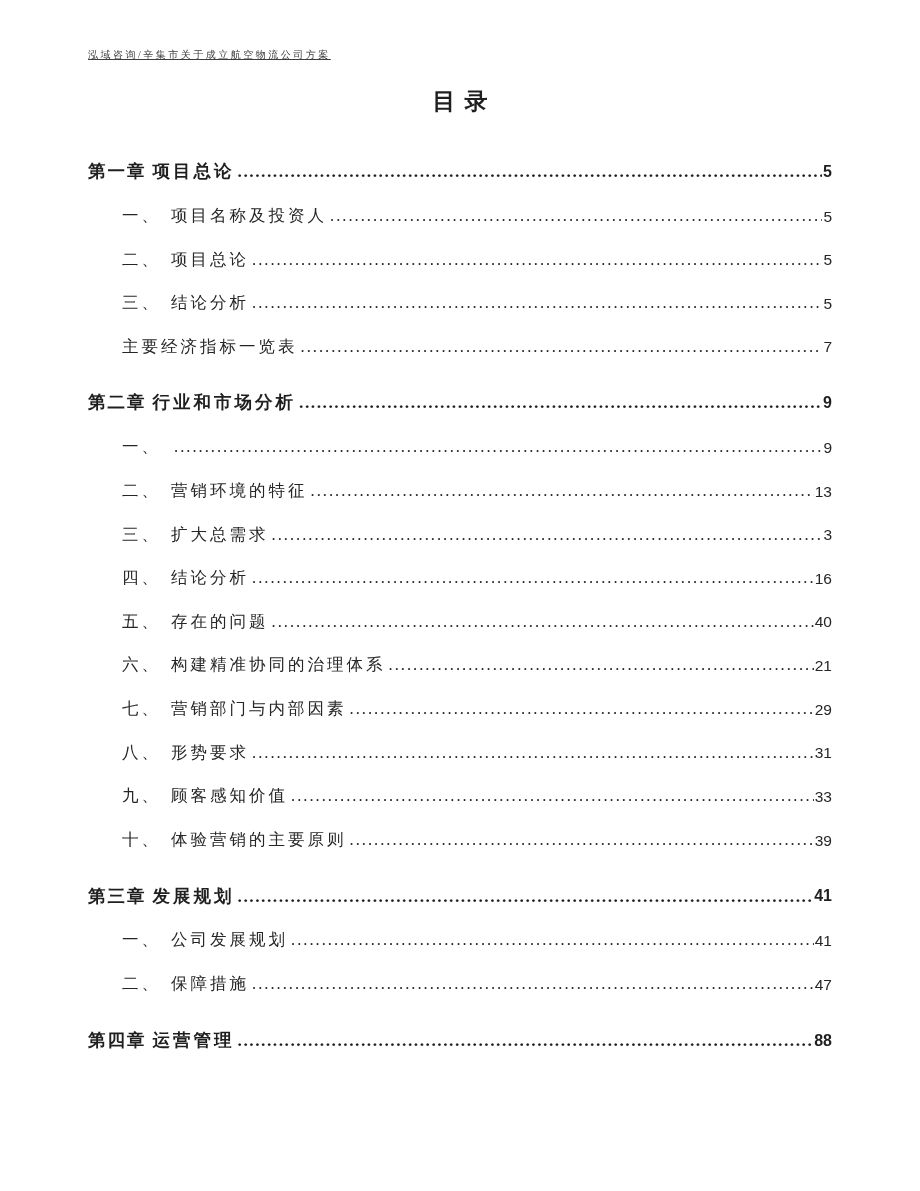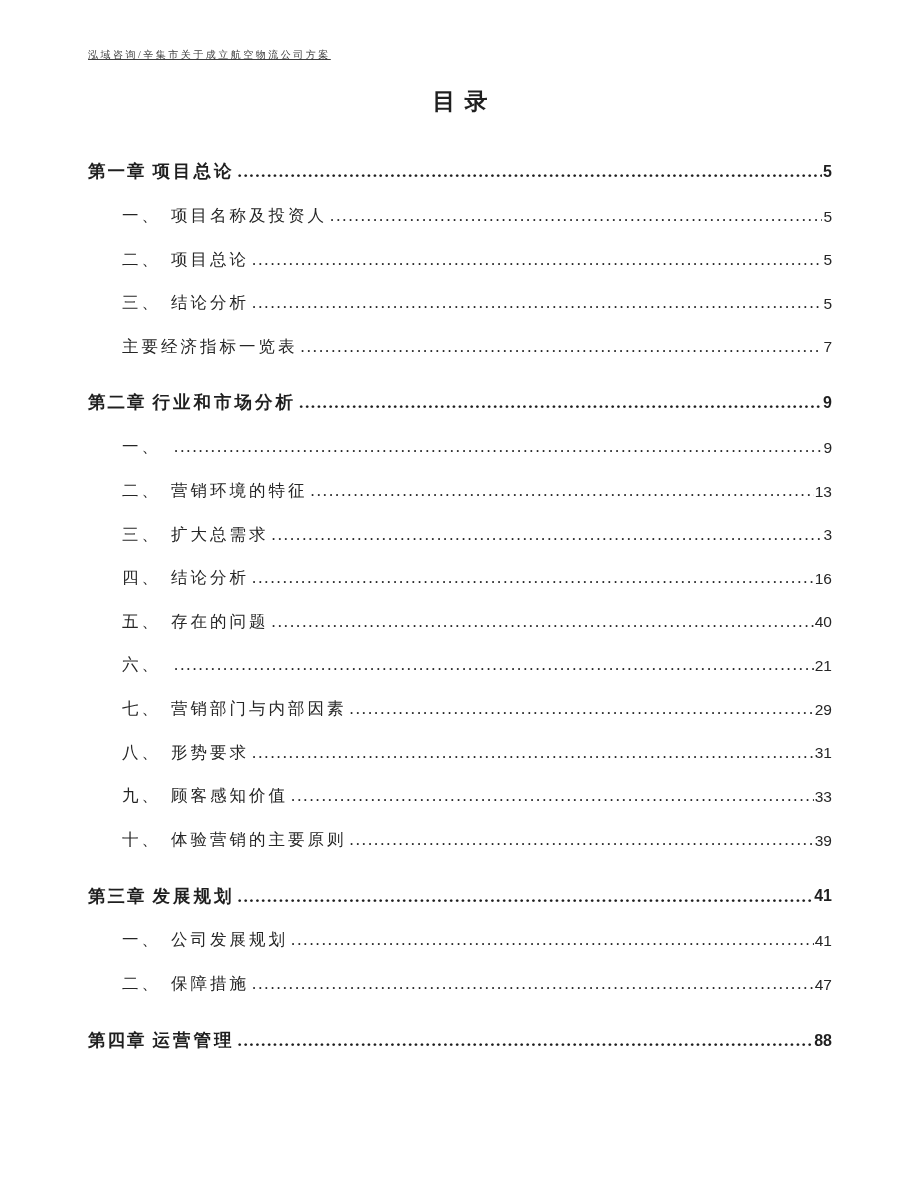--- a/index.html
+++ b/index.html
@@ -154,20 +154,21 @@
       <span class="pagenum">16</span>
     </div>
     <div class="row sub">
       <span class="num">五、</span>
       <span class="entry-text">存在的问题</span>
       <span class="dots">............................................................................................................................................................................................................................................................................................................</span>
       <span class="pagenum">40</span>
     </div>
     <div class="row sub">
       <span class="num">六、</span>
+      <span class="entry-text">构建精准协同的治理体系</span>
       <span class="dots">............................................................................................................................................................................................................................................................................................................</span>
       <span class="pagenum">21</span>
     </div>
     <div class="row sub">
       <span class="num">七、</span>
       <span class="entry-text">营销部门与内部因素</span>
       <span class="dots">............................................................................................................................................................................................................................................................................................................</span>
       <span class="pagenum">29</span>
     </div>
     <div class="row sub">

